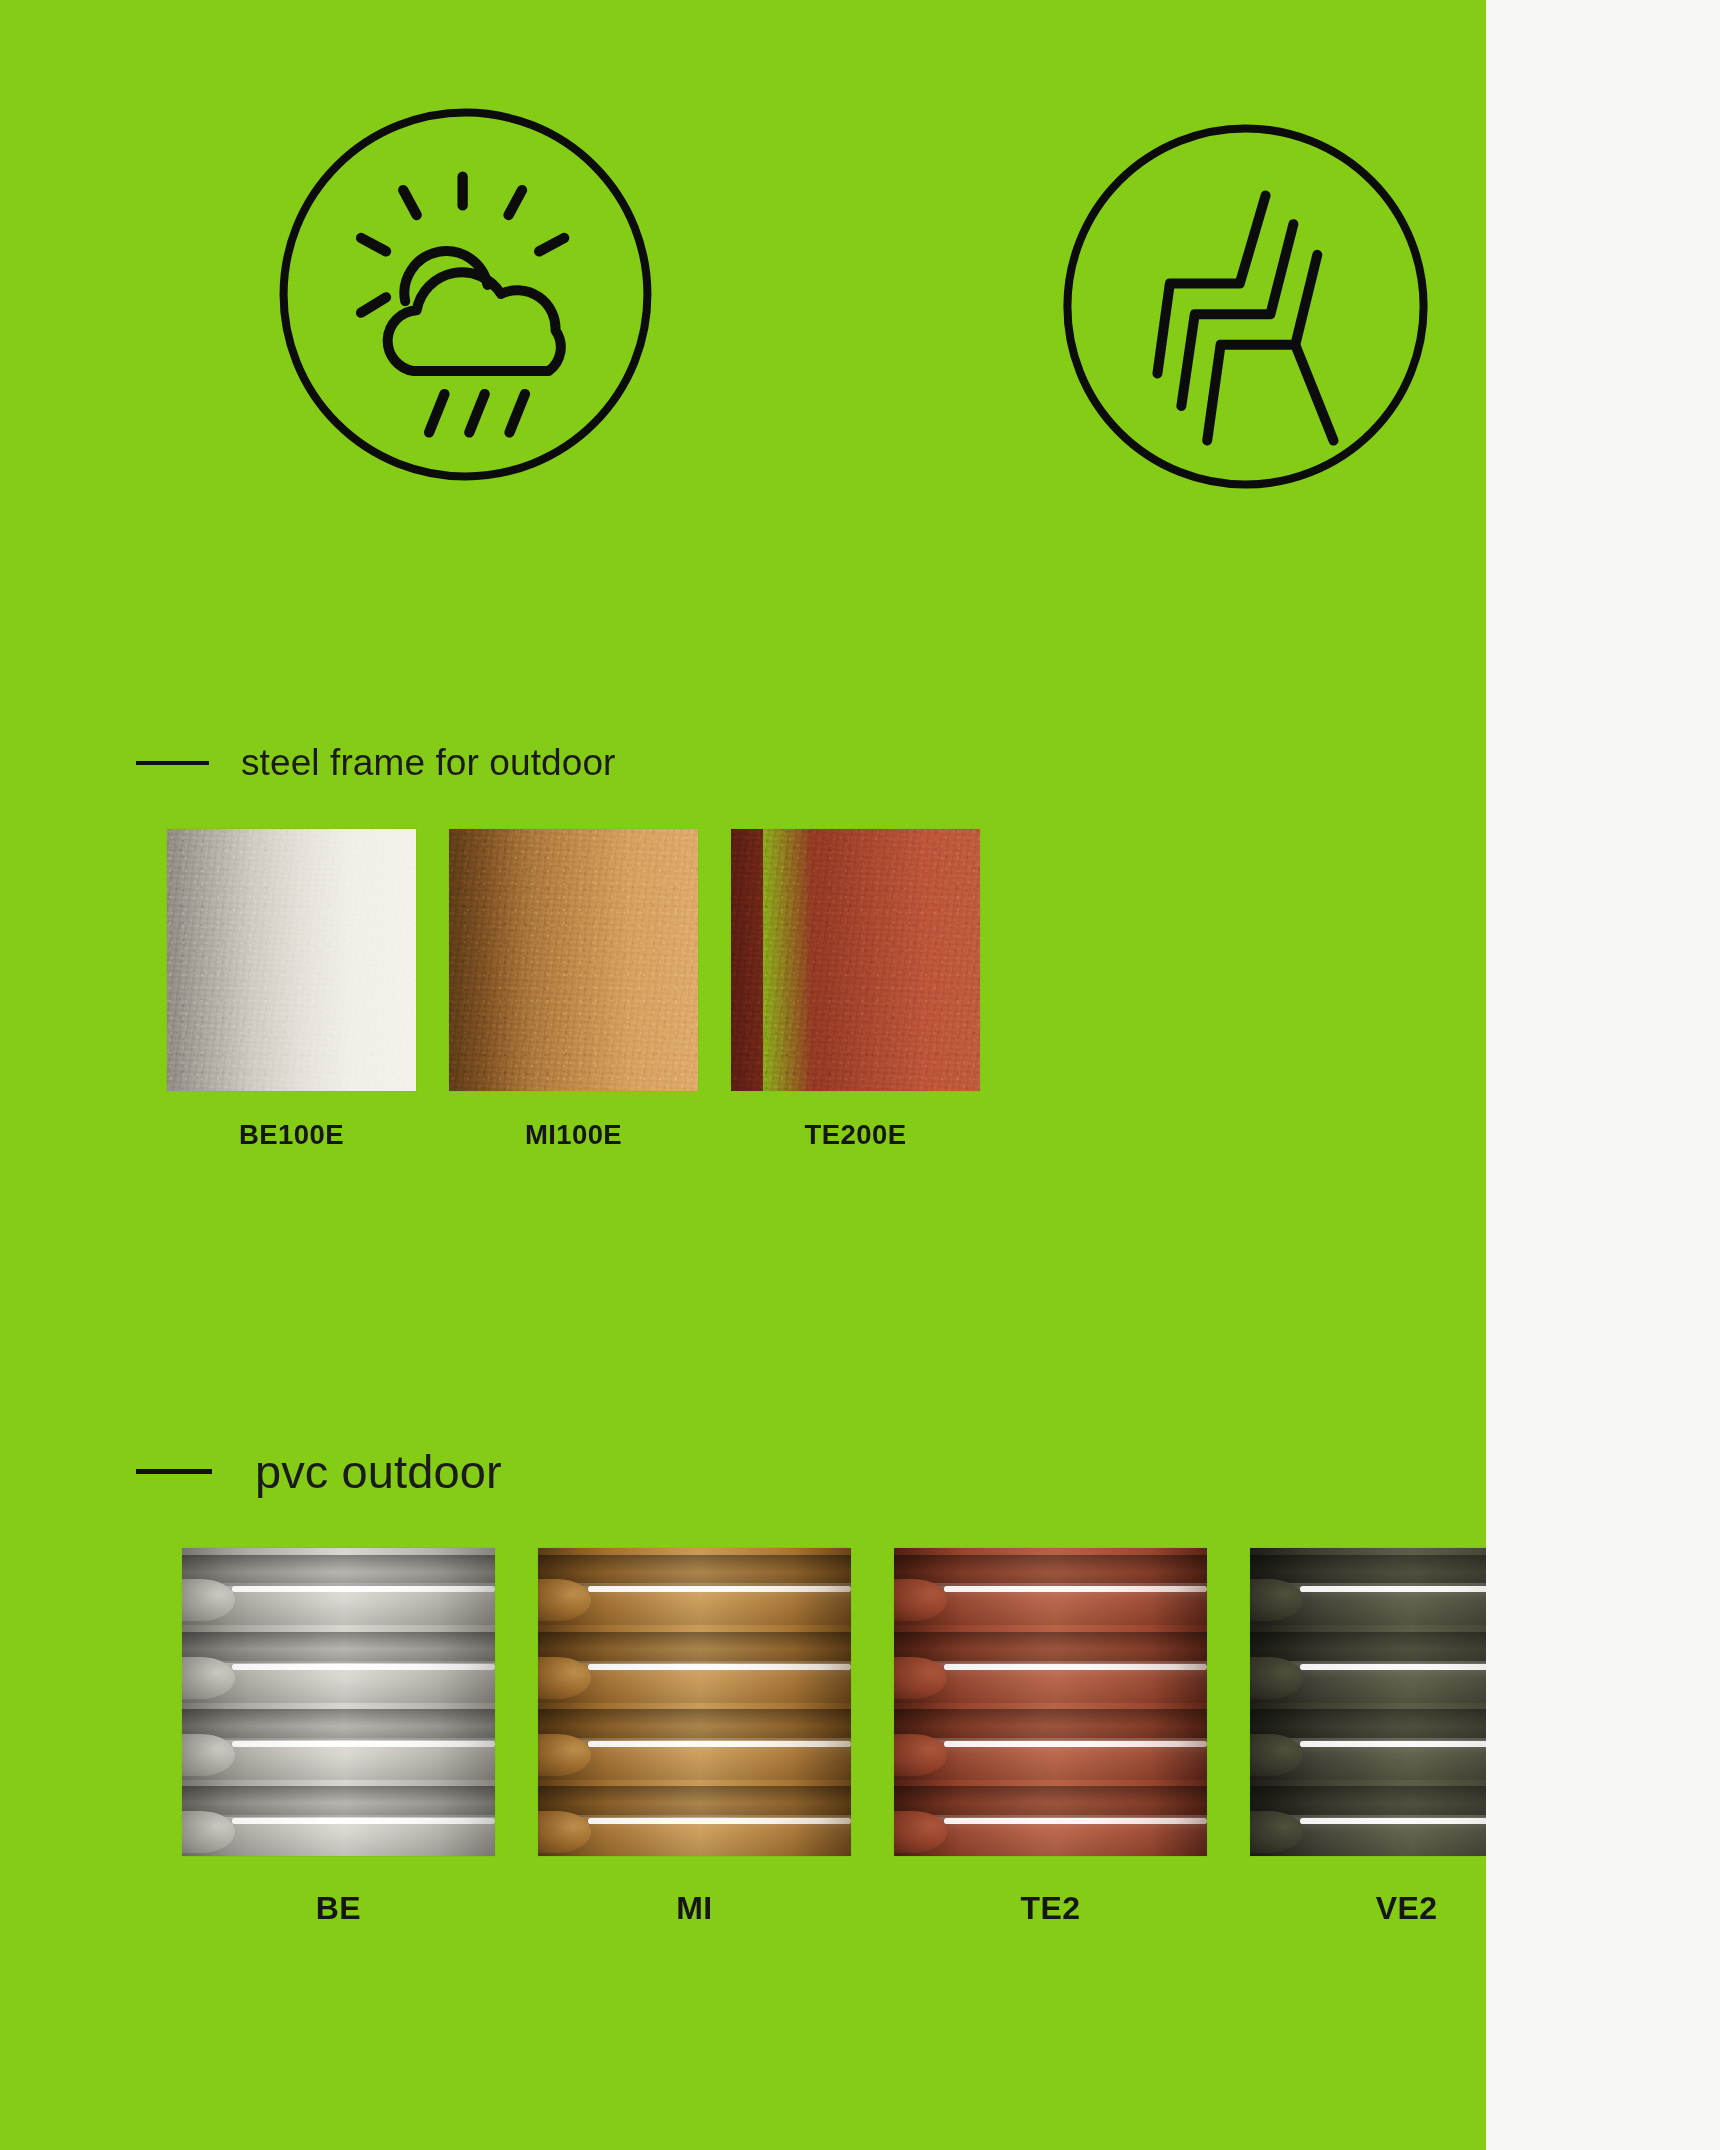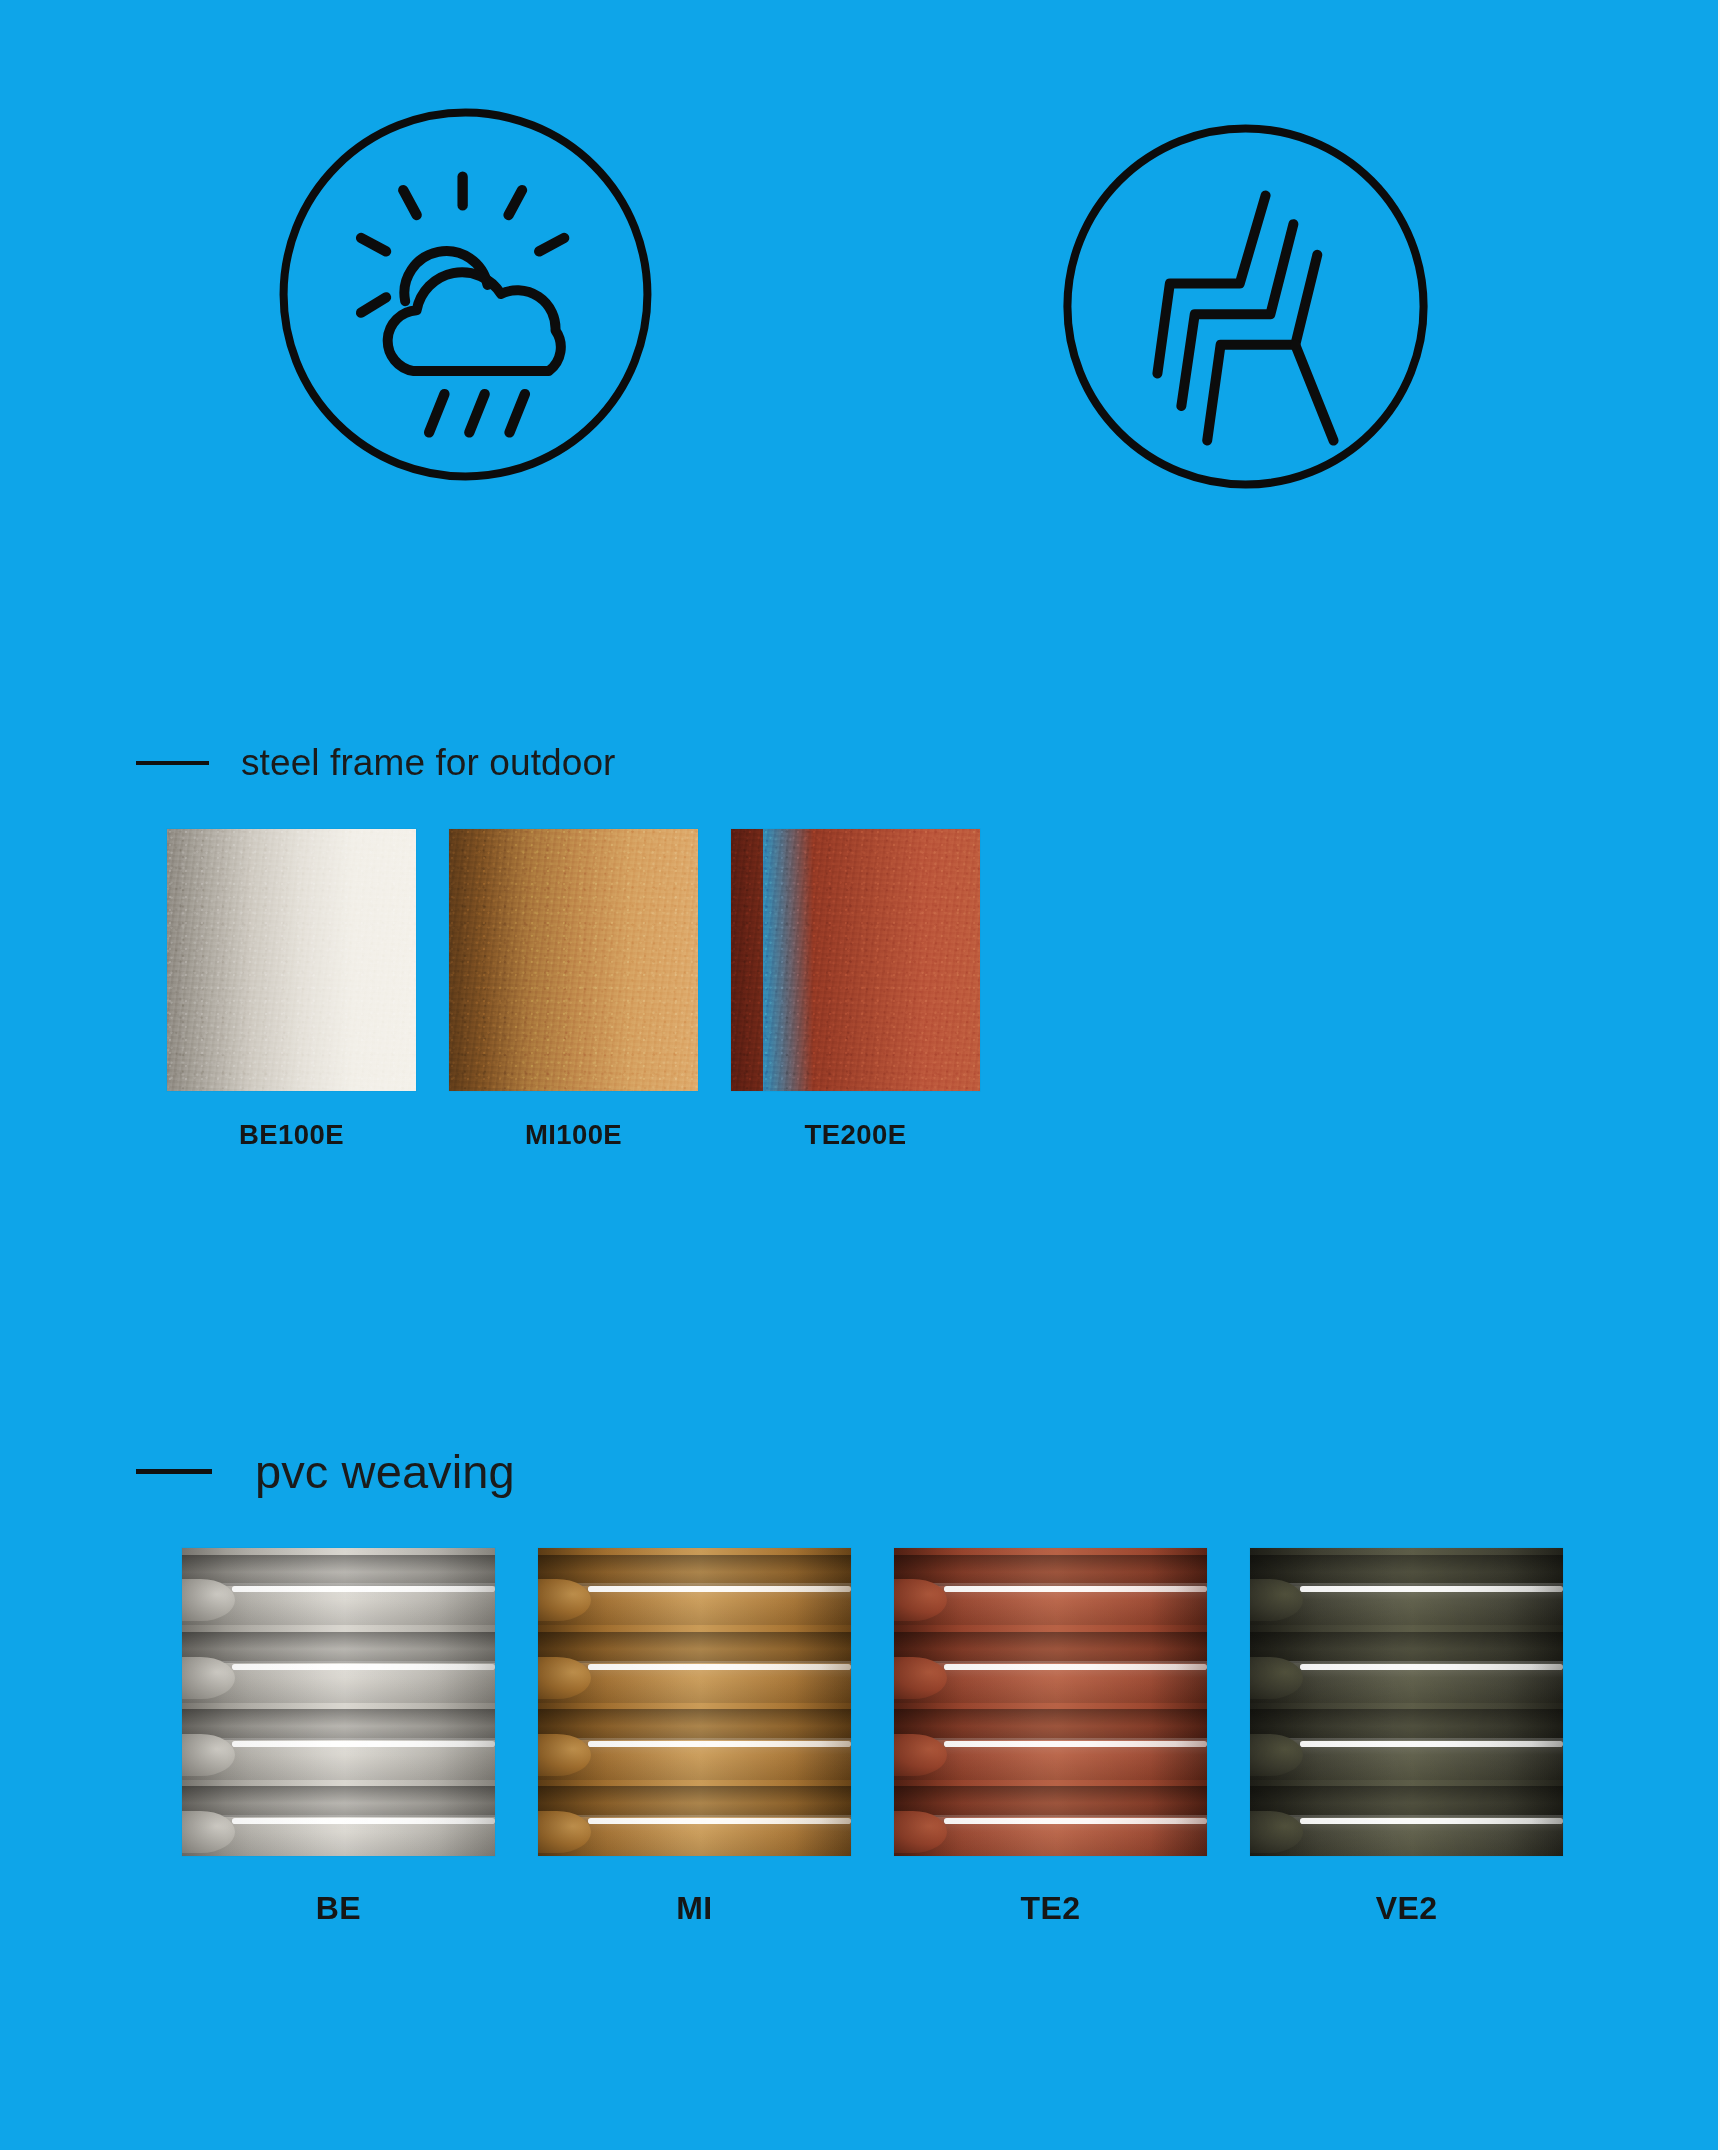--- a/index.html
+++ b/index.html
@@ -8,23 +8,23 @@
   html, body {
     width: 1721px;
     height: 2151px;
     background: #f7f7f5;
     font-family: "Liberation Sans", sans-serif;
     -webkit-font-smoothing: antialiased;
   }
 
   .page {
     position: relative;
-    width: 1718px;
+    width: 1486px;
     height: 2151px;
-    background: #0ea5e9;
+    background: #84cc16;
     overflow: hidden;
   }
 
   
   .icon-row {
     position: absolute;
     top: 103px;
     left: 0;
     width: 1721px;
     height: 385px;
@@ -272,21 +272,21 @@
       </div>
       <div class="swatch-label">TE200E</div>
     </div>
 
 
 
   </div>
 
   <div class="section-head" id="head-pvc">
     <span class="head-rule"></span>
-    <span class="head-label">pvc weaving</span>
+    <span class="head-label">pvc outdoor</span>
   </div>
 
   <div class="swatch-row" id="row-pvc">
 
     <div class="swatch-cell">
       <div class="swatch-chip pvc-chip">
           <div class="pvc-base" style="background: linear-gradient(to right, rgb(142, 139, 132) 0%, rgb(181, 178, 171) 22%, rgb(216, 213, 206) 52%, rgb(181, 178, 171) 82%, rgb(142, 139, 132) 100%);"></div>
           <div class="pvc-bands">
             <div class="pvc-gap" style="top: 6.9px; height: 31px; background: linear-gradient(rgba(0, 0, 0, 0.42), rgba(0, 0, 0, 0.16) 55%, rgba(0, 0, 0, 0.3));"></div>
             <div class="pvc-band" style="top: 35px; height: 42px;">

